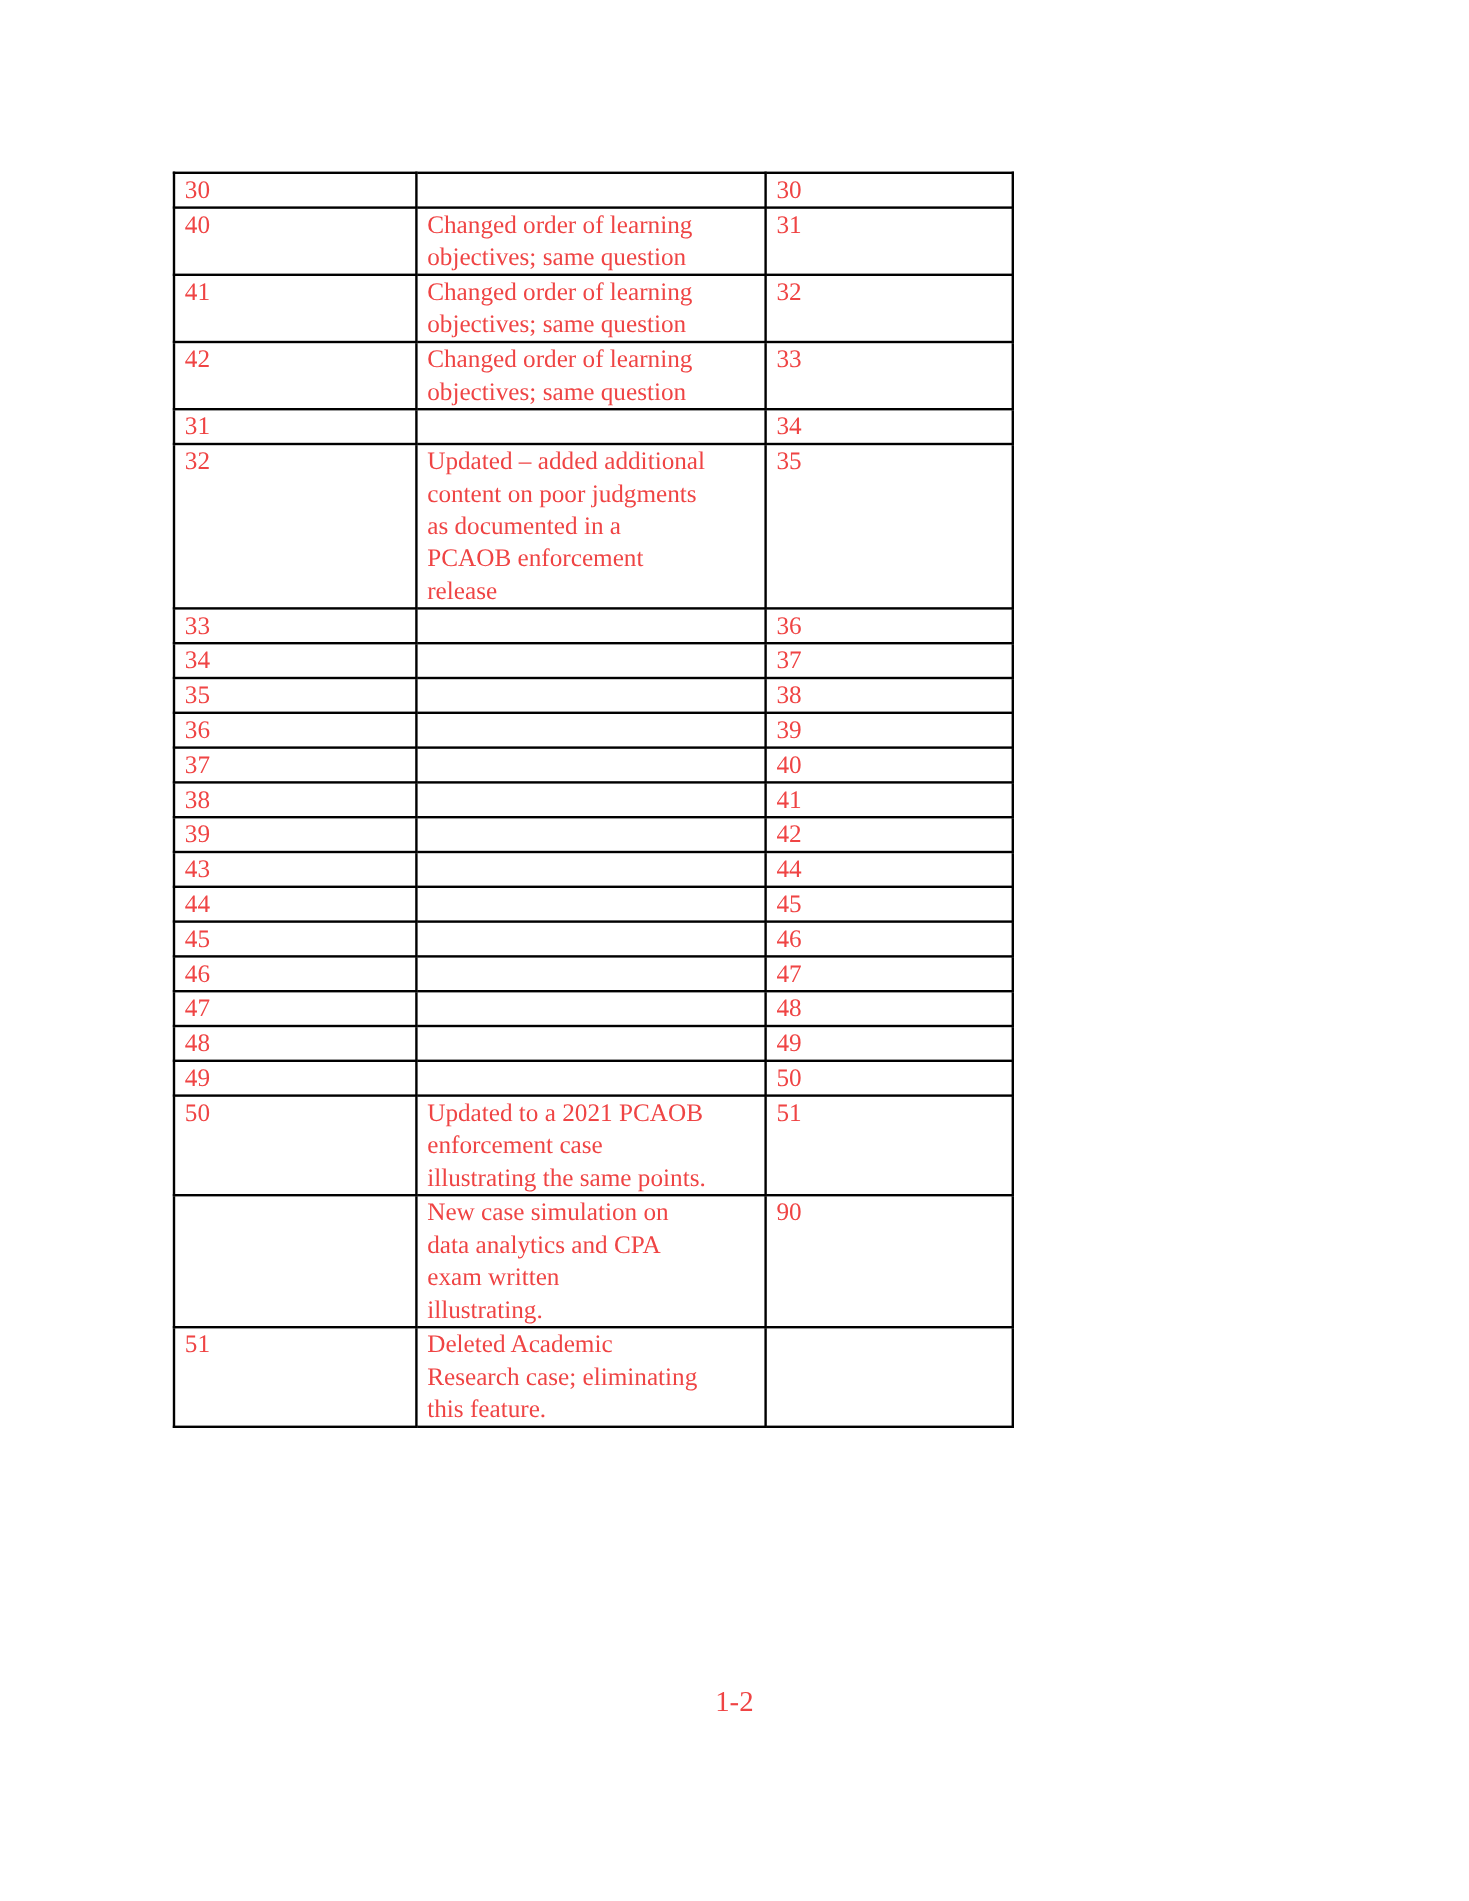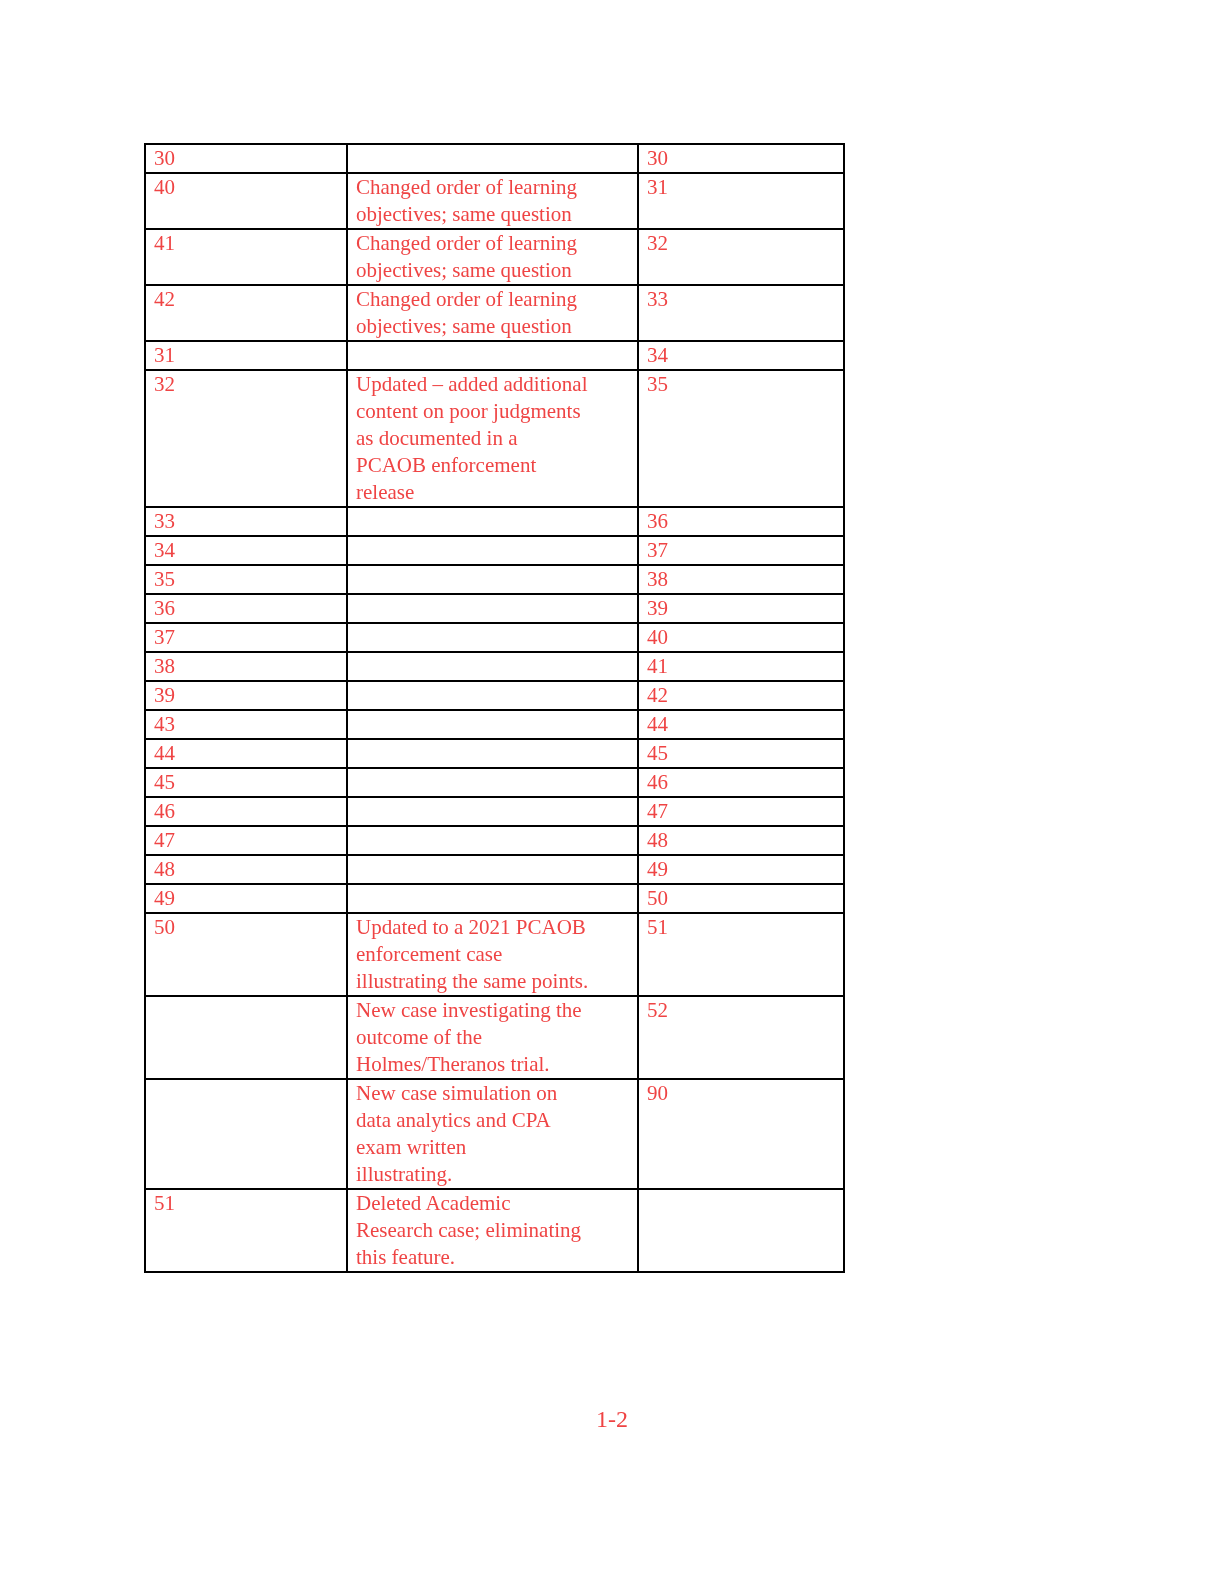--- a/index.html
+++ b/index.html
@@ -186,27 +186,20 @@
   </tr>
 
   <tr>
     <td>50</td>
     <td>Updated to a 2021 PCAOB
 enforcement case
 illustrating the same points.</td>
     <td>51</td>
   </tr>
 
-  <tr>
-    <td></td>
-    <td>New case investigating the
-outcome of the
-Holmes/Theranos trial.</td>
-    <td>52</td>
-  </tr>
 
   <tr>
     <td></td>
     <td>New case simulation on
 data analytics and CPA
 exam written
 illustrating.</td>
     <td>90</td>
   </tr>
 

